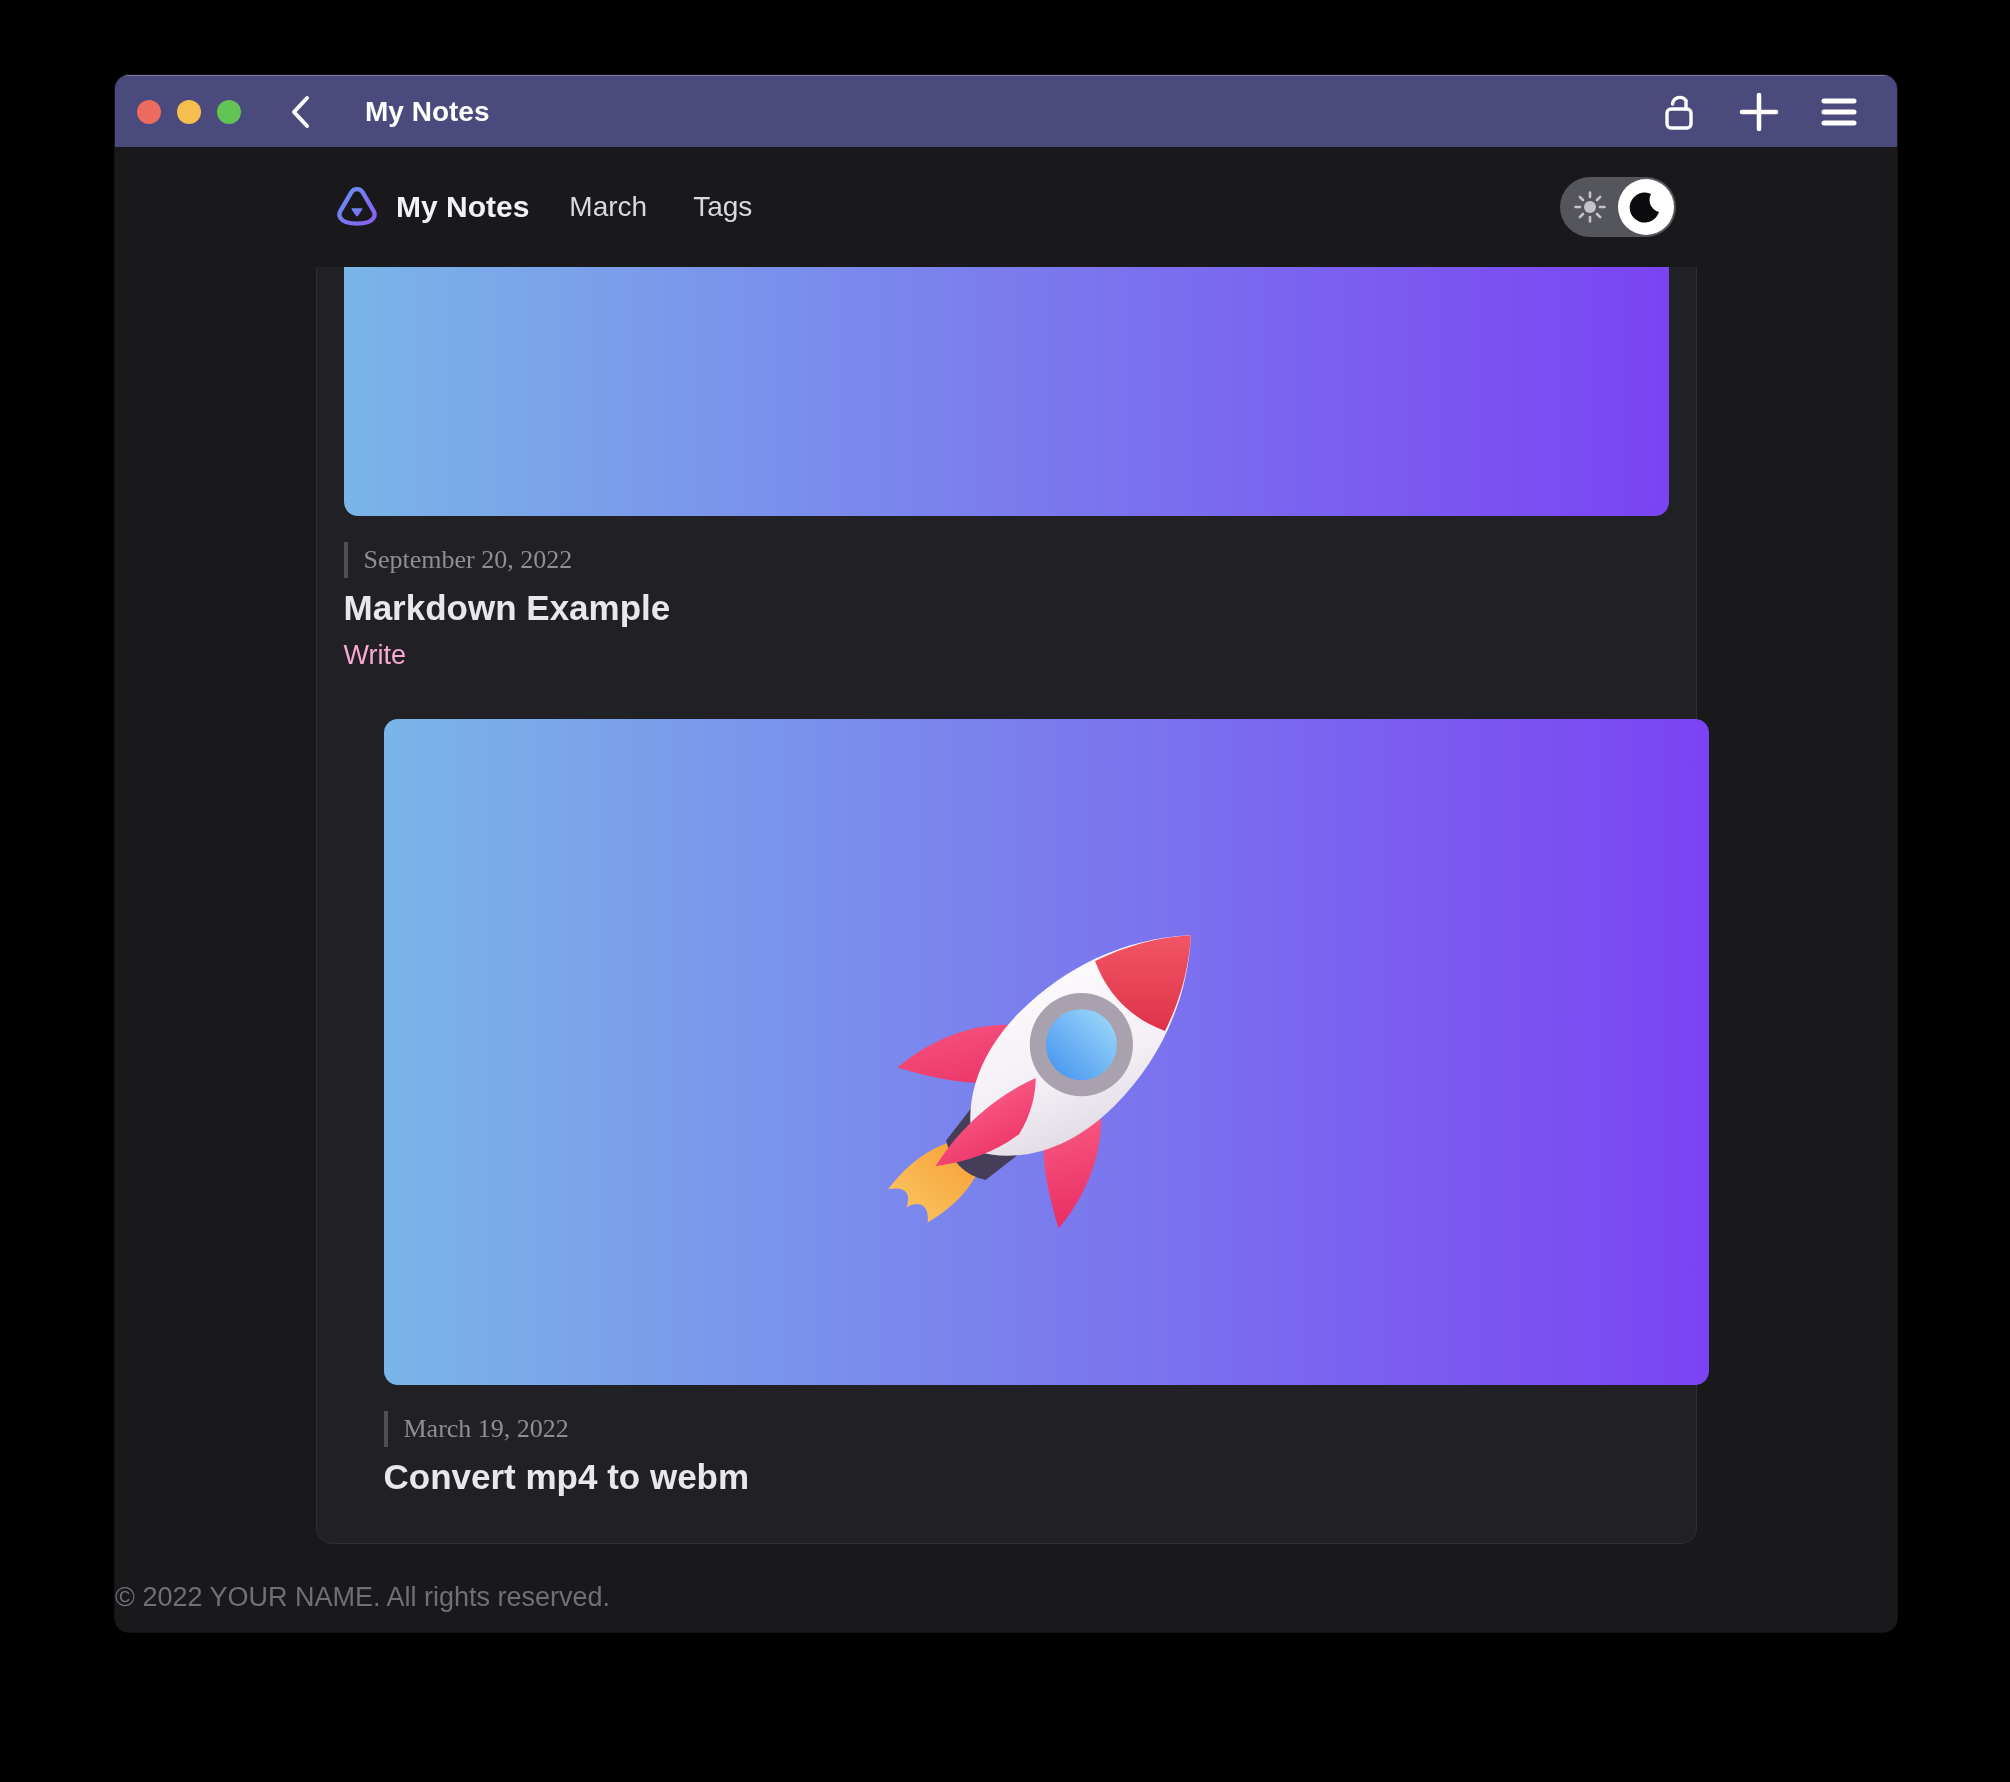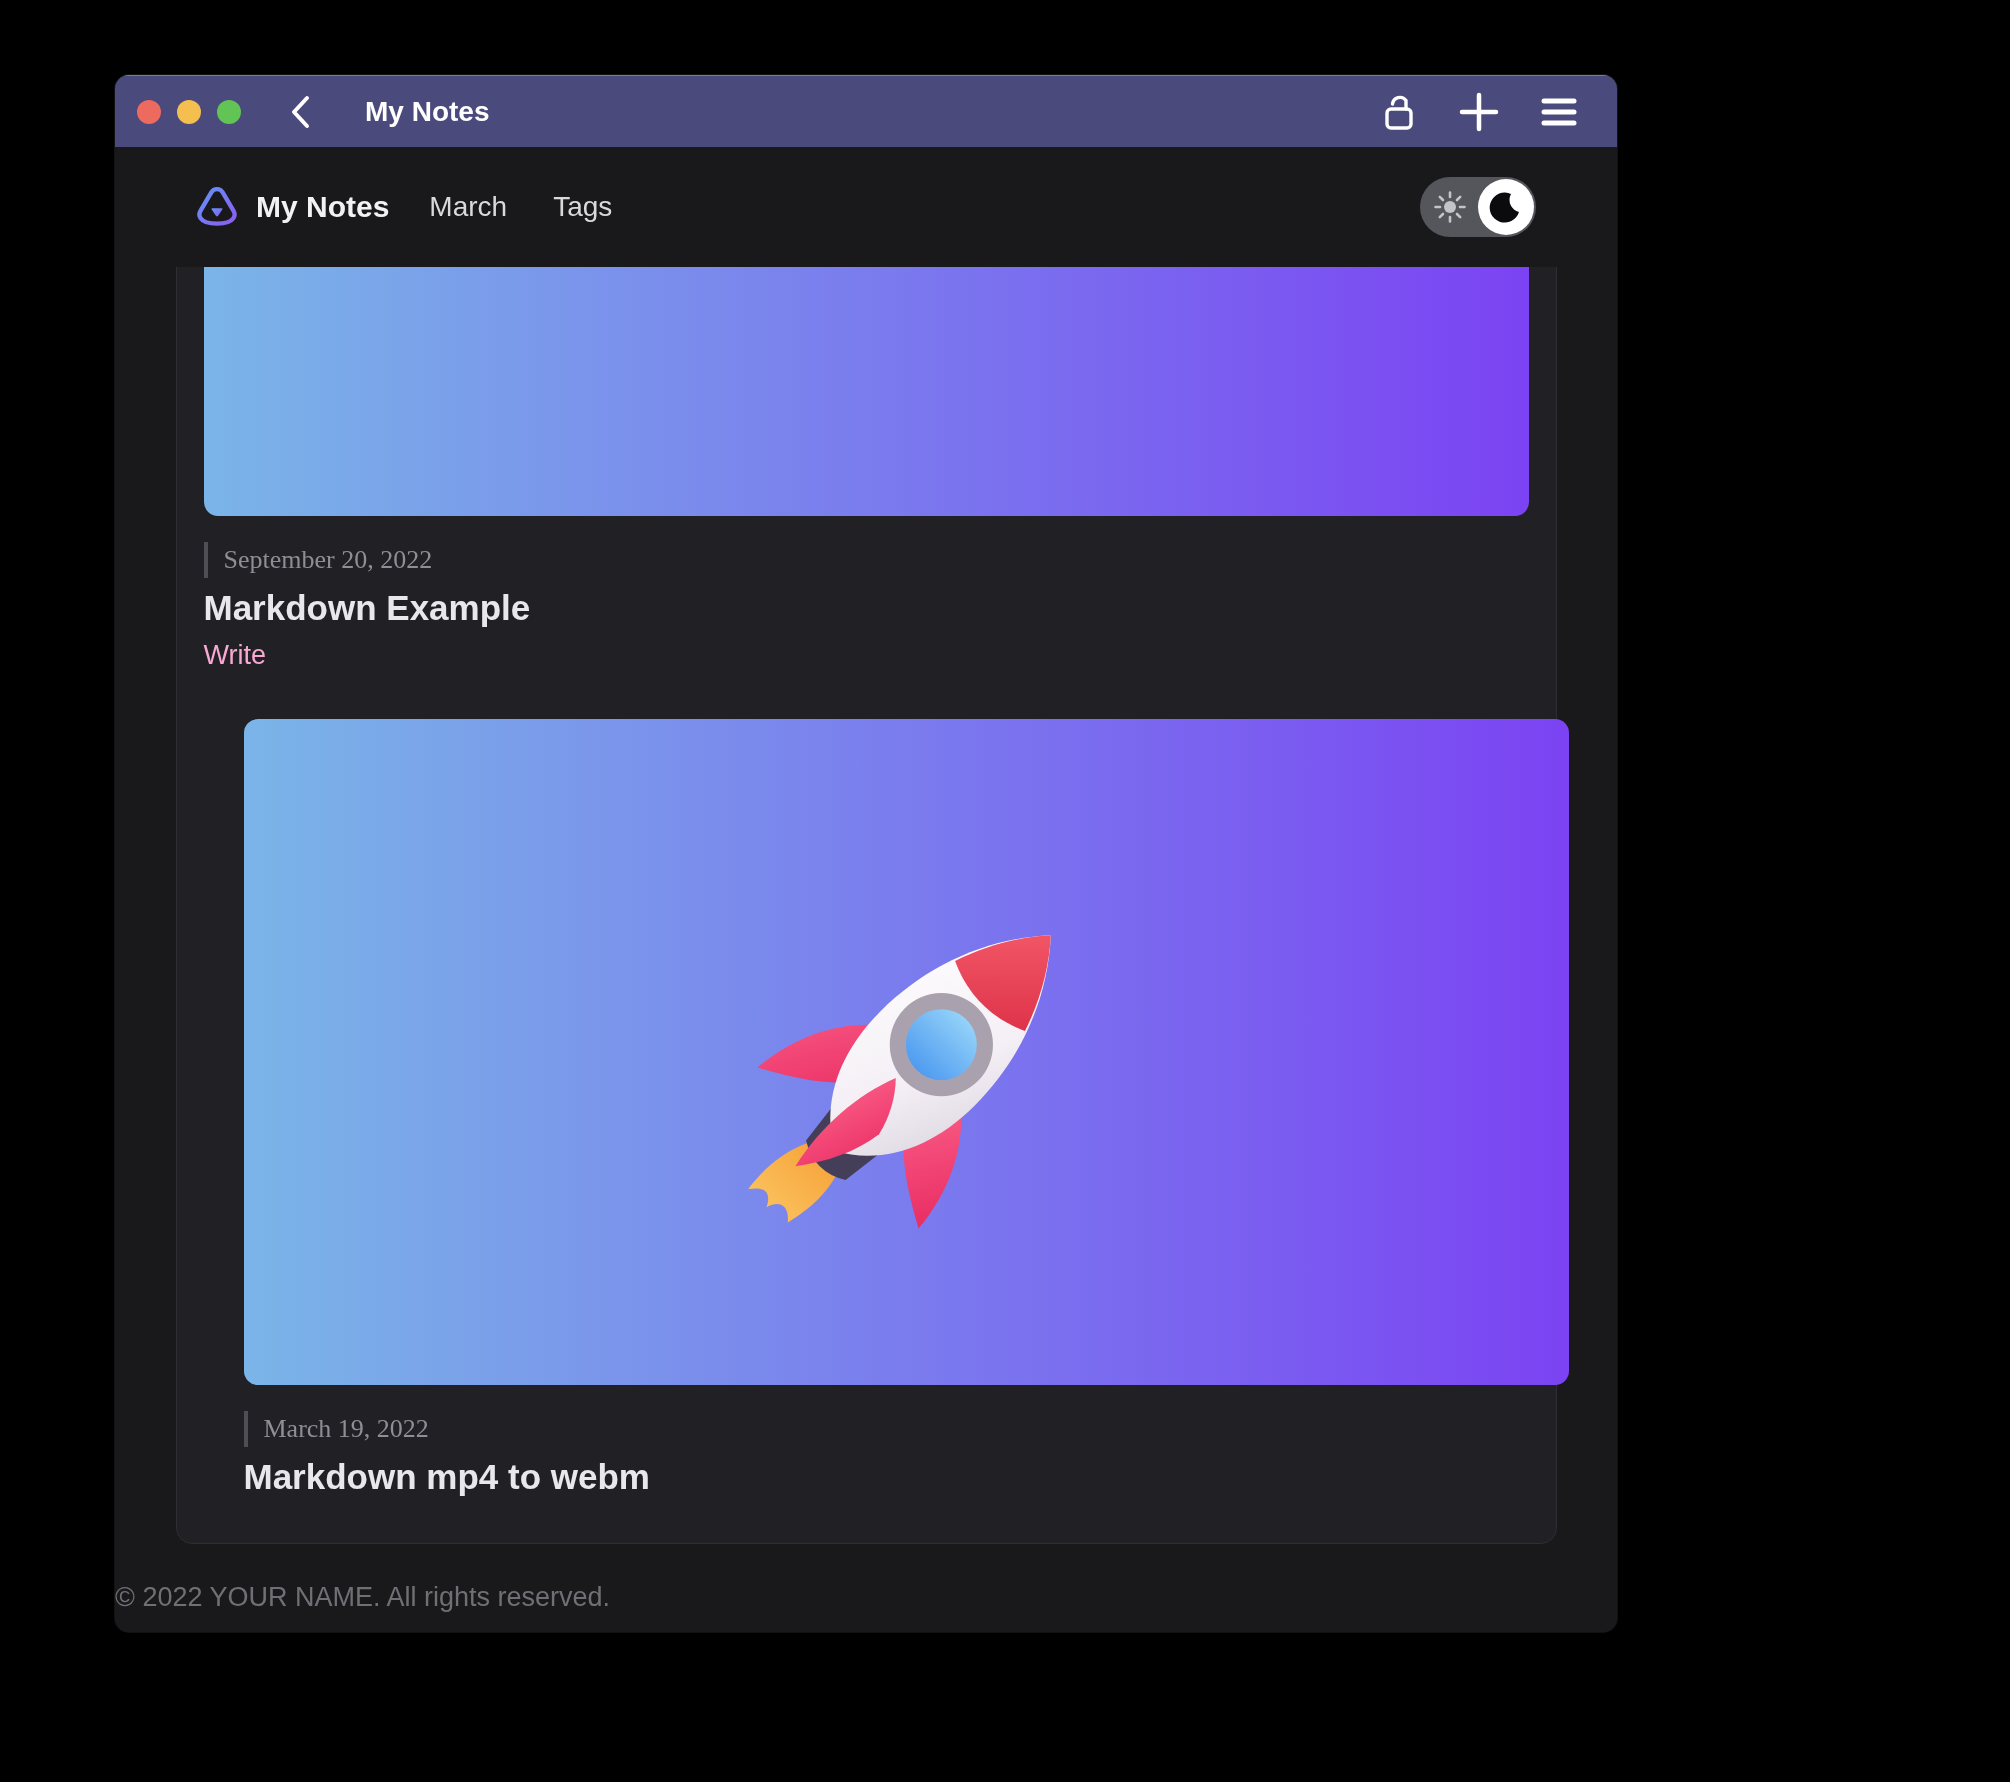--- a/index.html
+++ b/index.html
@@ -1,19 +1,19 @@
 <!DOCTYPE html>
 <html><head>
 <meta charset="utf-8">
 <style>
   * { margin:0; padding:0; box-sizing:border-box; }
   html,body { width:2010px; height:1782px; background:#000; overflow:hidden;
               font-family:"Liberation Sans", sans-serif; }
 
-  .window { position:absolute; left:115px; top:75px; width:1502px; height:1557px;
+  .window { position:absolute; left:115px; top:75px; width:1782px; height:1557px;
             background:#19191c; border-radius:14px; overflow:hidden;
             box-shadow:0 0 0 1px rgba(255,255,255,0.07); display:flex; flex-direction:column; }
 
   
   .titlebar { height:72px; flex:0 0 72px; background:#4b4a7c;
               border-top:1px solid rgba(255,255,255,0.28);
               display:flex; align-items:center; padding:0 36px 0 22px; }
   .traffic { display:flex; align-items:center; gap:16px; }
   .dot { width:24px; height:24px; border-radius:50%; }
   .dot.red { background:#ed6a5e; }
@@ -211,21 +211,21 @@
                   <circle cx="100" cy="82" r="24" fill="#aaa1ae"></circle>
                   <circle cx="100" cy="82" r="16.5" fill="url(#glassGrad)"></circle>
                 </g>
               </svg>
             </span>
           </div>
           <div class="meta">
             <div class="meta-bar"></div>
             <div class="meta-date">March 19, 2022</div>
           </div>
-          <div class="post-title">Markdown mp4 to webm</div>
+          <div class="post-title">Convert mp4 to webm</div>
         </div>
 
       </div>
 
       <div class="footer">© 2022 YOUR NAME. All rights reserved.</div>
     </div>
 
   </div>
 </div>
 

